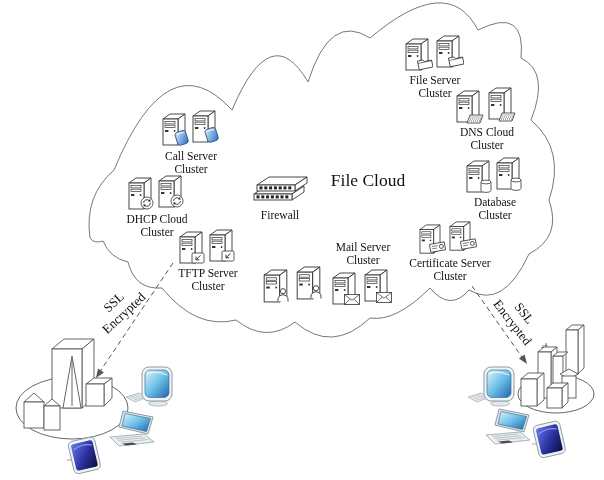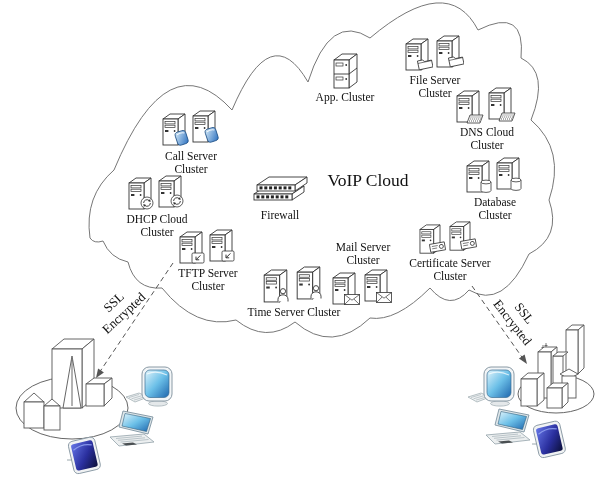--- a/index.html
+++ b/index.html
@@ -241,21 +241,21 @@
 
   <use href="#dev-monitor" x="126" y="366" width="48" height="42"></use>
   <use href="#dev-laptop" x="108" y="410" width="48" height="40"></use>
   <use href="#dev-tablet" x="66" y="436" width="36" height="40"></use>
 
   <use href="#dev-monitor" x="468" y="366" width="48" height="42"></use>
   <use href="#dev-laptop" x="484" y="408" width="48" height="40"></use>
   <use href="#dev-tablet" x="531" y="420" width="36" height="40"></use>
 </svg>
 
-<div id="title">VoIP Cloud</div>
+<div id="title">File Cloud</div>
 
 <div class="ssl" id="ssl-left">
   <span>SSL</span>
   <span>Encrypted</span>
 </div>
 <div class="ssl" id="ssl-right">
   <span>SSL</span>
   <span>Encrypted</span>
 </div>
 
@@ -266,28 +266,20 @@
     <use href="#acc-shield" x="12" y="20" width="16" height="16"></use>
     <use href="#acc-shield" x="42" y="17" width="16" height="16"></use>
   </svg>
   <div class="lbl">
     <span>Call Server</span>
     <span>Cluster</span>
   </div>
 </div>
 
 
-<div class="cluster" style="left:299px;top:52px;width:92px">
-  <svg class="icon" width="30" height="37" viewBox="0 0 30 37">
-    <use href="#appstack" x="0" y="0" width="30" height="37"></use>
-  </svg>
-  <div class="lbl">
-    <span>App. Cluster</span>
-  </div>
-</div>
 
 <div class="cluster" style="left:385px;top:35px;width:100px">
   <svg class="icon" width="60" height="37" viewBox="0 0 60 37">
     <use href="#srv" x="0" y="3" width="24" height="34"></use>
     <use href="#srv" x="31" y="0" width="24" height="34"></use>
     <use href="#acc-folder" x="12" y="21" width="16" height="14"></use>
     <use href="#acc-folder" x="43" y="18" width="16" height="14"></use>
   </svg>
   <div class="lbl">
     <span>File Server</span>
@@ -369,23 +361,20 @@
   </div>
 </div>
 
 <div class="cluster" style="left:236px;top:266px;width:116px">
   <svg class="icon" width="62" height="38" viewBox="0 0 62 38">
     <use href="#srv" x="0" y="3" width="25" height="35"></use>
     <use href="#srv" x="33" y="0" width="25" height="35"></use>
     <use href="#acc-person" x="14" y="22" width="12" height="14"></use>
     <use href="#acc-person" x="47" y="19" width="12" height="14"></use>
   </svg>
-  <div class="lbl">
-    <span>Time Server Cluster</span>
-  </div>
 </div>
 
 <div class="cluster" style="left:398px;top:221px;width:104px">
   <svg class="icon" width="62" height="34" viewBox="0 0 62 34">
     <use href="#srv" x="0" y="3" width="22" height="31"></use>
     <use href="#srv" x="30" y="0" width="22" height="31"></use>
     <use href="#acc-cert" x="10" y="20" width="18" height="12"></use>
     <use href="#acc-cert" x="41" y="17" width="18" height="12"></use>
   </svg>
   <div class="lbl">

